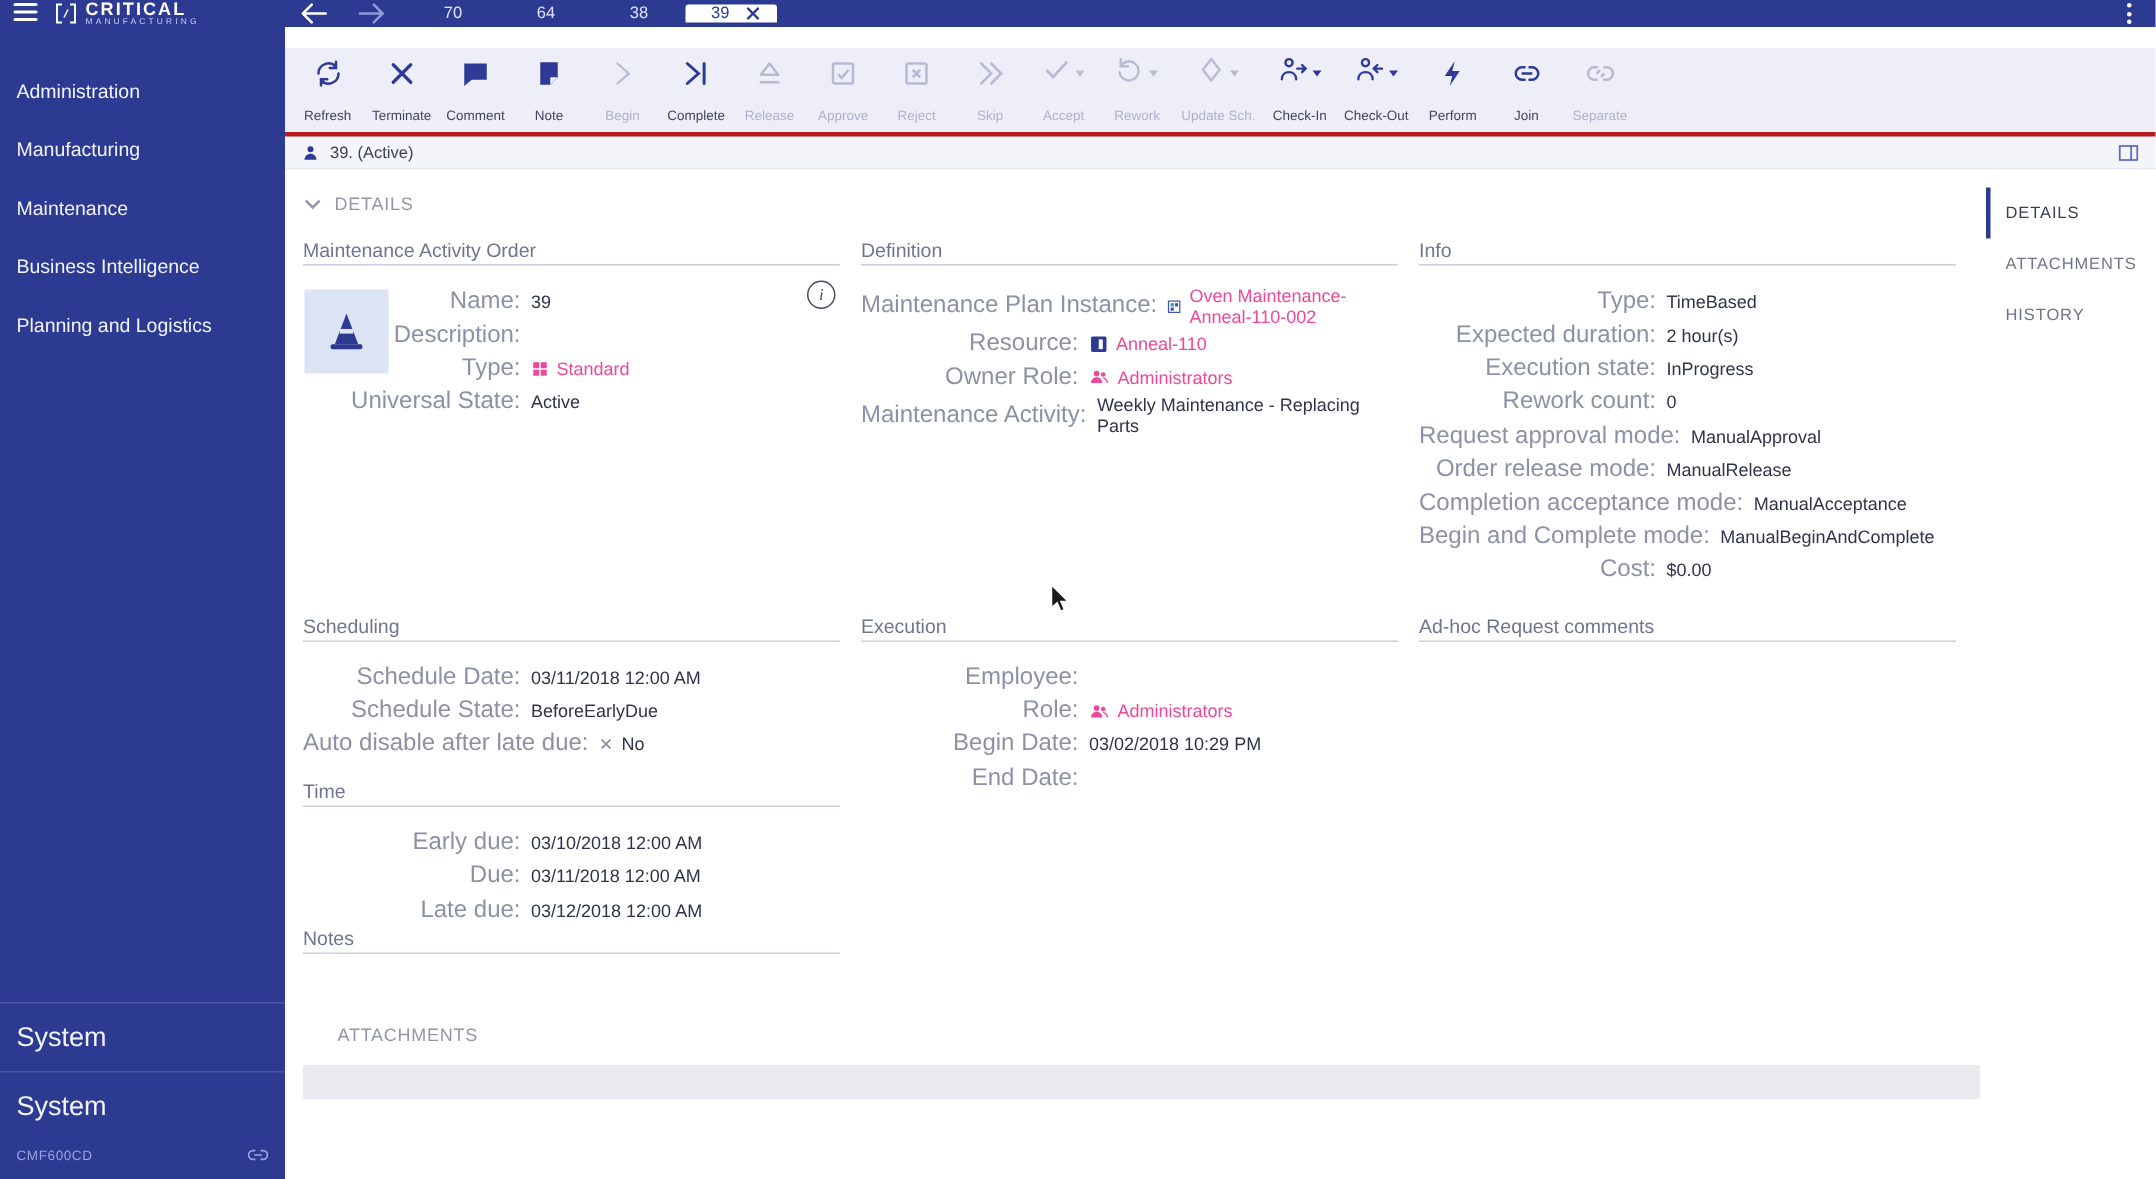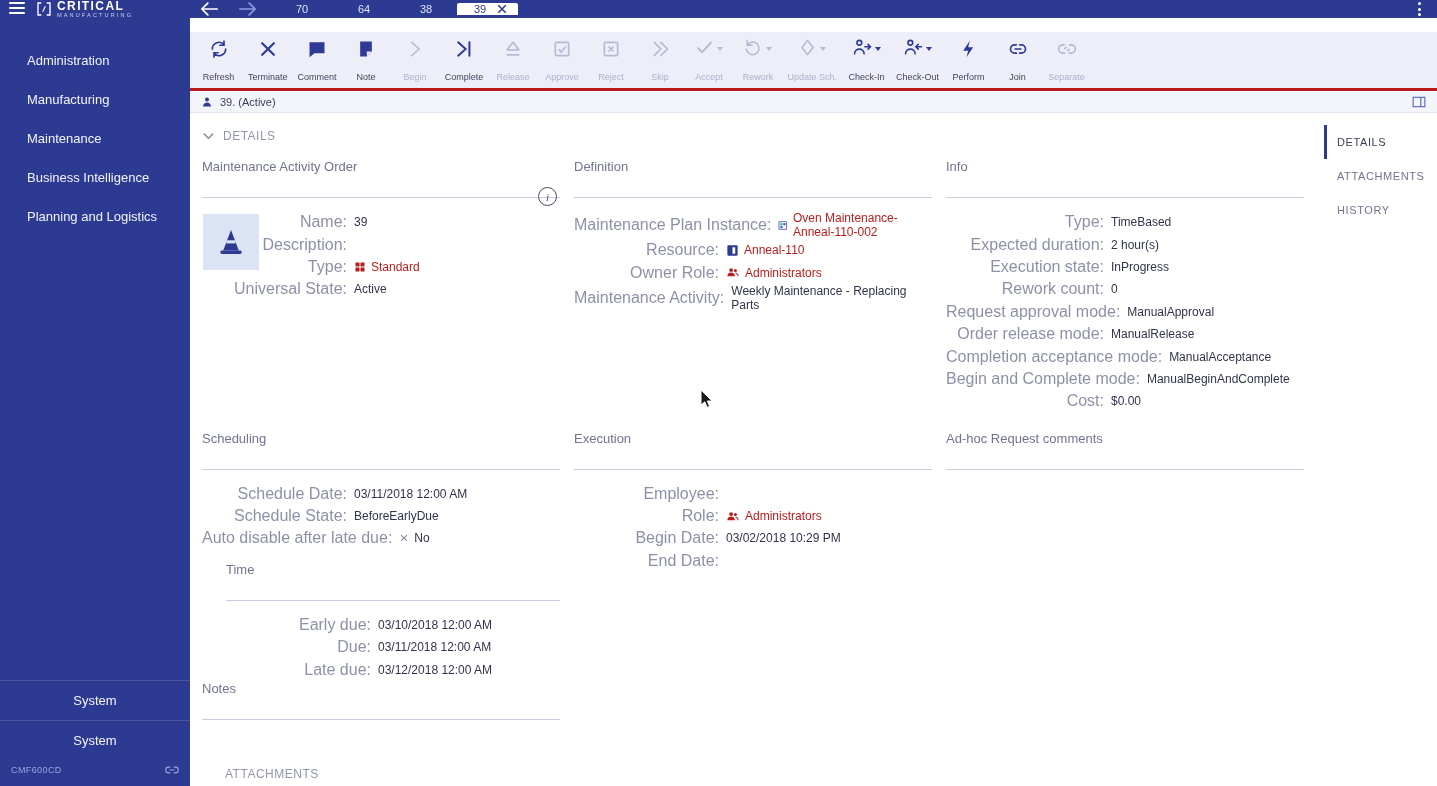--- a/index.html
+++ b/index.html
@@ -8,23 +8,23 @@
 
   
   .sidebar { position:absolute; left:0; top:0; width:190px; height:786px; background:#2d3a91; color:#fff; display:flex; flex-direction:column; }
   .sidebar-header { height:32px; display:flex; align-items:flex-start; padding:0 7px; gap:9px; flex:0 0 auto; }
   .hamburger { width:20px; display:flex; flex-direction:column; gap:3px; cursor:pointer; padding:2px; }
   .hamburger span { height:2px; background:#fff; border-radius:1px; }
   .logo { display:flex; align-items:center; gap:5px; }
   .logo-text { display:flex; flex-direction:column; }
   .logo-l1 { font-size:12px; font-weight:bold; letter-spacing:1.4px; line-height:12px; }
   .logo-l2 { font-size:5.6px; letter-spacing:2.1px; color:#c9d0f0; }
-  .side-nav { padding-top:9px; flex:1 1 auto;padding-left:16px; }
+  .side-nav { padding-top:9px; flex:1 1 auto; }
   .nav-item { padding:12px 11px; font-size:13px; color:#f1f3fd; cursor:pointer; }
-  .sys-item { padding:12px 27px; font-size:13px; color:#f1f3fd; border-top:1px solid rgba(255,255,255,.14); cursor:pointer;text-align:center; }
+  .sys-item { padding:12px 11px; font-size:18px; color:#f1f3fd; border-top:1px solid rgba(255,255,255,.14); cursor:pointer; }
   .sidebar-footer { display:flex; justify-content:space-between; align-items:center; padding:5px 11px 11px; font-size:9px; color:#9aa3dd; letter-spacing:.4px; }
 
   
   .topbar { position:absolute; left:190px; top:0; right:0; height:18px; background:#2d3a91; display:flex; align-items:center; }
   .nav-arrow { width:38px; display:flex; align-items:center; justify-content:center; cursor:pointer; }
   .tabs { display:flex; align-items:stretch; margin-left:5px; }
   .tab { width:62px; display:flex; align-items:center; justify-content:center; color:#dfe4fb; font-size:11px; cursor:pointer; }
   .tab.active { background:#fff; color:#2d3a91; width:auto; padding:0 11px 0 17px; gap:11px; border-radius:2px 2px 0 0; }
   .topbar-spacer { flex:1; }
   .kebab { width:36px; display:flex; flex-direction:column; align-items:center; justify-content:center; gap:2.5px; cursor:pointer; }
@@ -42,30 +42,30 @@
   
   .breadcrumb-row { position:absolute; left:190px; top:88px; right:0; height:25px; background:#f4f5fb; border-top:3px solid #b91c1c; border-bottom:1px solid #e3e5f1; display:flex; align-items:center; padding:0 11px; gap:7px; font-size:11px; color:#3a3f58; }
   .bc-right { margin-left:auto; display:flex; cursor:pointer; }
 
   
   .content { position:absolute; left:190px; top:113px; right:0; bottom:0; background:#fff; padding-left:12px; overflow:hidden; }
   .details-header { display:flex; align-items:center; gap:9px; padding:16px 0 0 1px; color:#9196ab; font-size:12px; letter-spacing:.5px; cursor:pointer; margin-bottom:16px; }
   .grid3 { display:grid; grid-template-columns:358px 358px 358px; column-gap:14px; align-items:start; }
   .row2 { margin-top:18px; }
   .section { position:relative; }
-  .section-title { font-size:13px; color:#6f7490; padding-bottom:23px; border-bottom:1px solid #c9cde0; margin-bottom:13px; }
+  .section-title { font-size:13px; color:#6f7490; padding-bottom:2px; border-bottom:1px solid #c9cde0; margin-bottom:13px; }
   .frow { display:flex; min-height:22.4px; align-items:center; }
   .flabel { flex:0 0 152px; text-align:right; padding-right:7px; font-size:16px; color:#8d91a6; white-space:nowrap; }
   .info-col .flabel { flex-basis:165px; }
   .fvalue { font-size:12px; color:#30344a; display:flex; align-items:center; gap:5px; }
-  .link { color:#b91c1c; cursor:pointer; display:flex; align-items:center; gap:5px; }
+  .link { color:#ec4899; cursor:pointer; display:flex; align-items:center; gap:5px; }
   .mao-body { position:relative; min-height:124px; }
   .entity-image { position:absolute; left:1px; top:3px; width:56px; height:56px; background:#dce3f5; display:flex; align-items:center; justify-content:center; }
   .info-badge { position:absolute; right:3px; top:28px; width:19px; height:19px; border:1.5px solid #474c63; border-radius:50%; display:flex; align-items:center; justify-content:center; font:italic 11px "Liberation Serif", serif; color:#474c63; cursor:pointer; }
-  .sub-section { margin-top:12px;margin-left:24px; }
+  .sub-section { margin-top:12px; }
   .notes-section { }
   .attachments-header { color:#9196ab; font-size:12px; letter-spacing:.5px; margin:34px 0 13px 23px; cursor:pointer; }
   .attachments-bar { height:23px; background:#e9e9ef; border-radius:2px; margin-right:117px; }
 
   
   .right-nav { position:absolute; top:12px; right:0; width:113px; background:#fff; }
   .rn-item { padding:11px 8px 11px 13px; font-size:11px; letter-spacing:.6px; color:#70758c; cursor:pointer; }
   .rn-item.active { border-left:3px solid #2d3a91; padding-left:10px; color:#3a3e54; }
 
   .cursor { position:absolute; left:700px; top:389px; z-index:99; pointer-events:none; }

